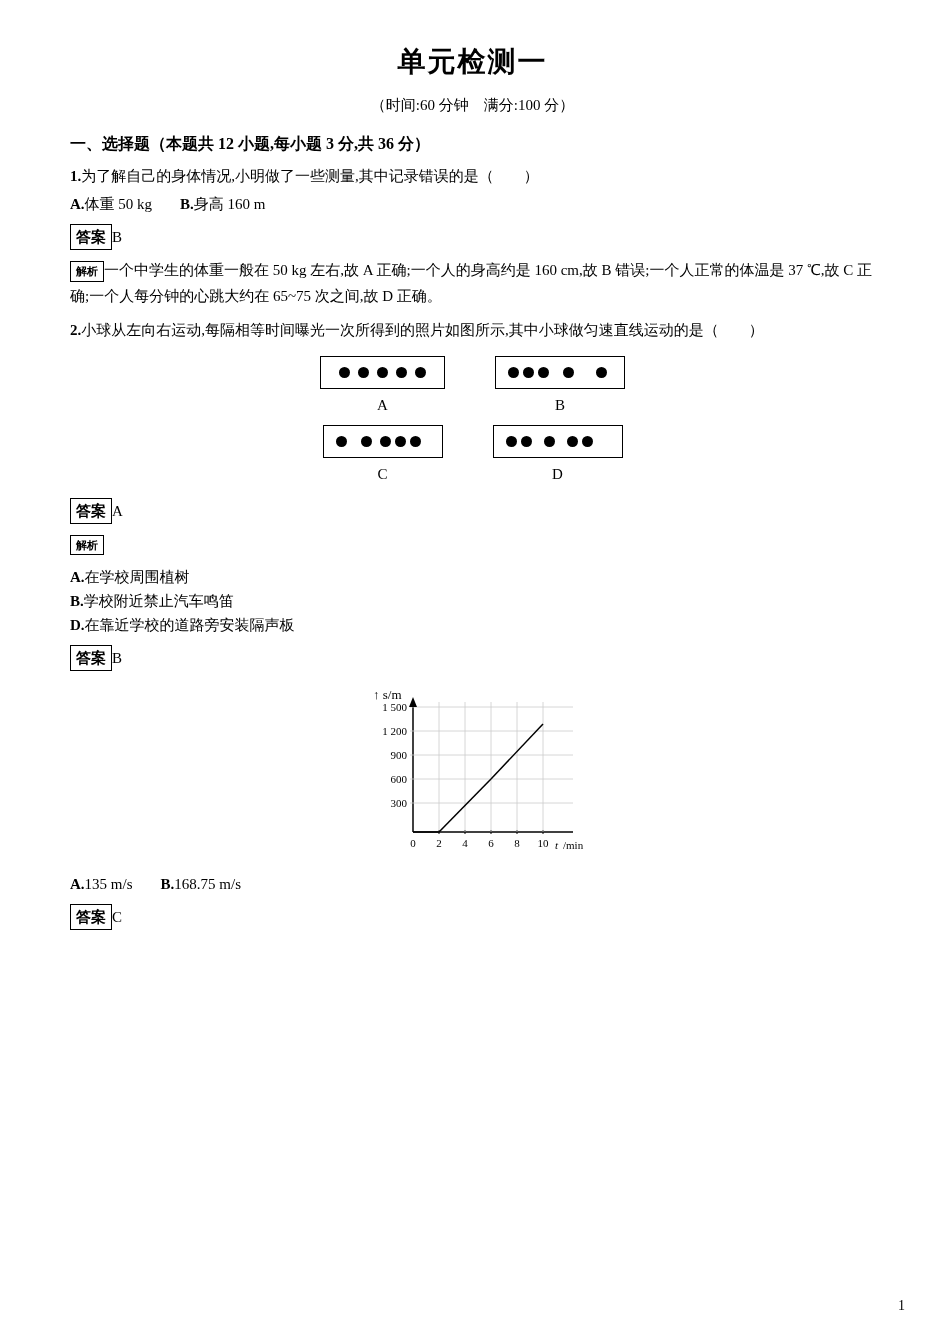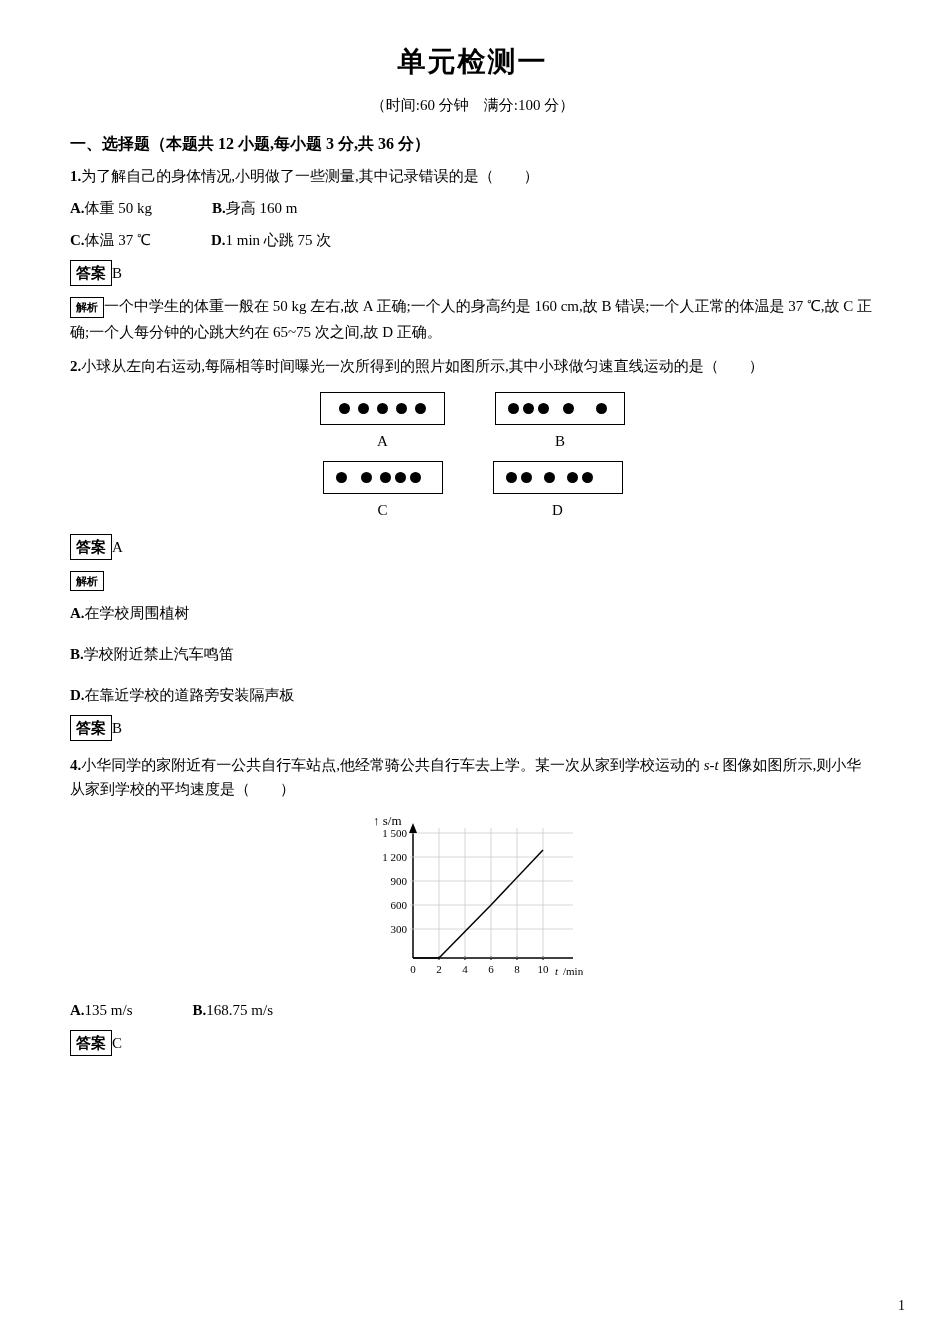--- a/index.html
+++ b/index.html
@@ -36,28 +36,28 @@
     }
     .question {
       margin-bottom: 6px;
       font-size: 15px;
     }
     .question-bold {
       font-weight: bold;
     }
     .options-row {
       display: flex;
-      gap: 60px;
-      margin: 8px 0 4px 0;
+      gap: 28px;
+      margin: 0 0 4px 0;
       font-size: 15px;
     }
     .options-col {
       display: flex;
       flex-direction: column;
-      gap: 17px;
+      gap: 0;
       margin: 4px 0 4px 0;
       font-size: 15px;
     }
     .answer-box {
       display: inline-flex;
       align-items: flex-start;
       border: 1.5px solid #000;
       padding: 0 5px;
       margin: 4px 0 4px 0;
       font-size: 15px;
@@ -147,24 +147,20 @@
 
   <div class="section-title mb8">一、选择题（本题共 12 小题,每小题 3 分,共 36 分）</div>
 
   <div class="question mb4">
     <span class="question-bold">1.</span><span>为了解自己的身体情况,小明做了一些测量,其中记录错误的是（　　）</span>
   </div>
   <div class="options-row mb4">
     <span><span class="question-bold">A.</span>体重 50 kg</span>
     <span><span class="question-bold">B.</span>身高 160 m</span>
   </div>
-  <div class="options-row mb4">
-    <span><span class="question-bold">C.</span>体温 37 ℃</span>
-    <span><span class="question-bold">D.</span>1 min 心跳 75 次</span>
-  </div>
 
   <div class="mb4">
     <span class="answer-box">
       <span class="answer-label">答案</span>
     </span><span class="answer-val">B</span>
   </div>
 
   <div class="jiexi-block mb8">
     <span class="jiexi-box">
       <span>解析</span>
@@ -241,23 +237,20 @@
     <span><span class="question-bold">B.</span>学校附近禁止汽车鸣笛</span>
     <span><span class="question-bold">D.</span>在靠近学校的道路旁安装隔声板</span>
   </div>
 
   <div class="mb8">
     <span class="answer-box">
       <span class="answer-label">答案</span>
     </span><span class="answer-val">B</span>
   </div>
 
-  <div class="question mb4">
-    <span class="question-bold">4.</span><span>小华同学的家附近有一公共自行车站点,他经常骑公共自行车去上学。某一次从家到学校运动的 </span><span class="italic">s-t</span><span> 图像如图所示,则小华从家到学校的平均速度是（　　）</span>
-  </div>
 
   <div class="chart-container">
     <svg width="220" height="175" style="overflow:visible;">
 
       <text x="10" y="12" font-size="13" font-family="SimSun,serif">↑ s/m</text>
 
       <line x1="50" y1="15" x2="50" y2="145" stroke="#000" stroke-width="1.5"></line>
 
       <line x1="50" y1="145" x2="210" y2="145" stroke="#000" stroke-width="1.5"></line>
 

